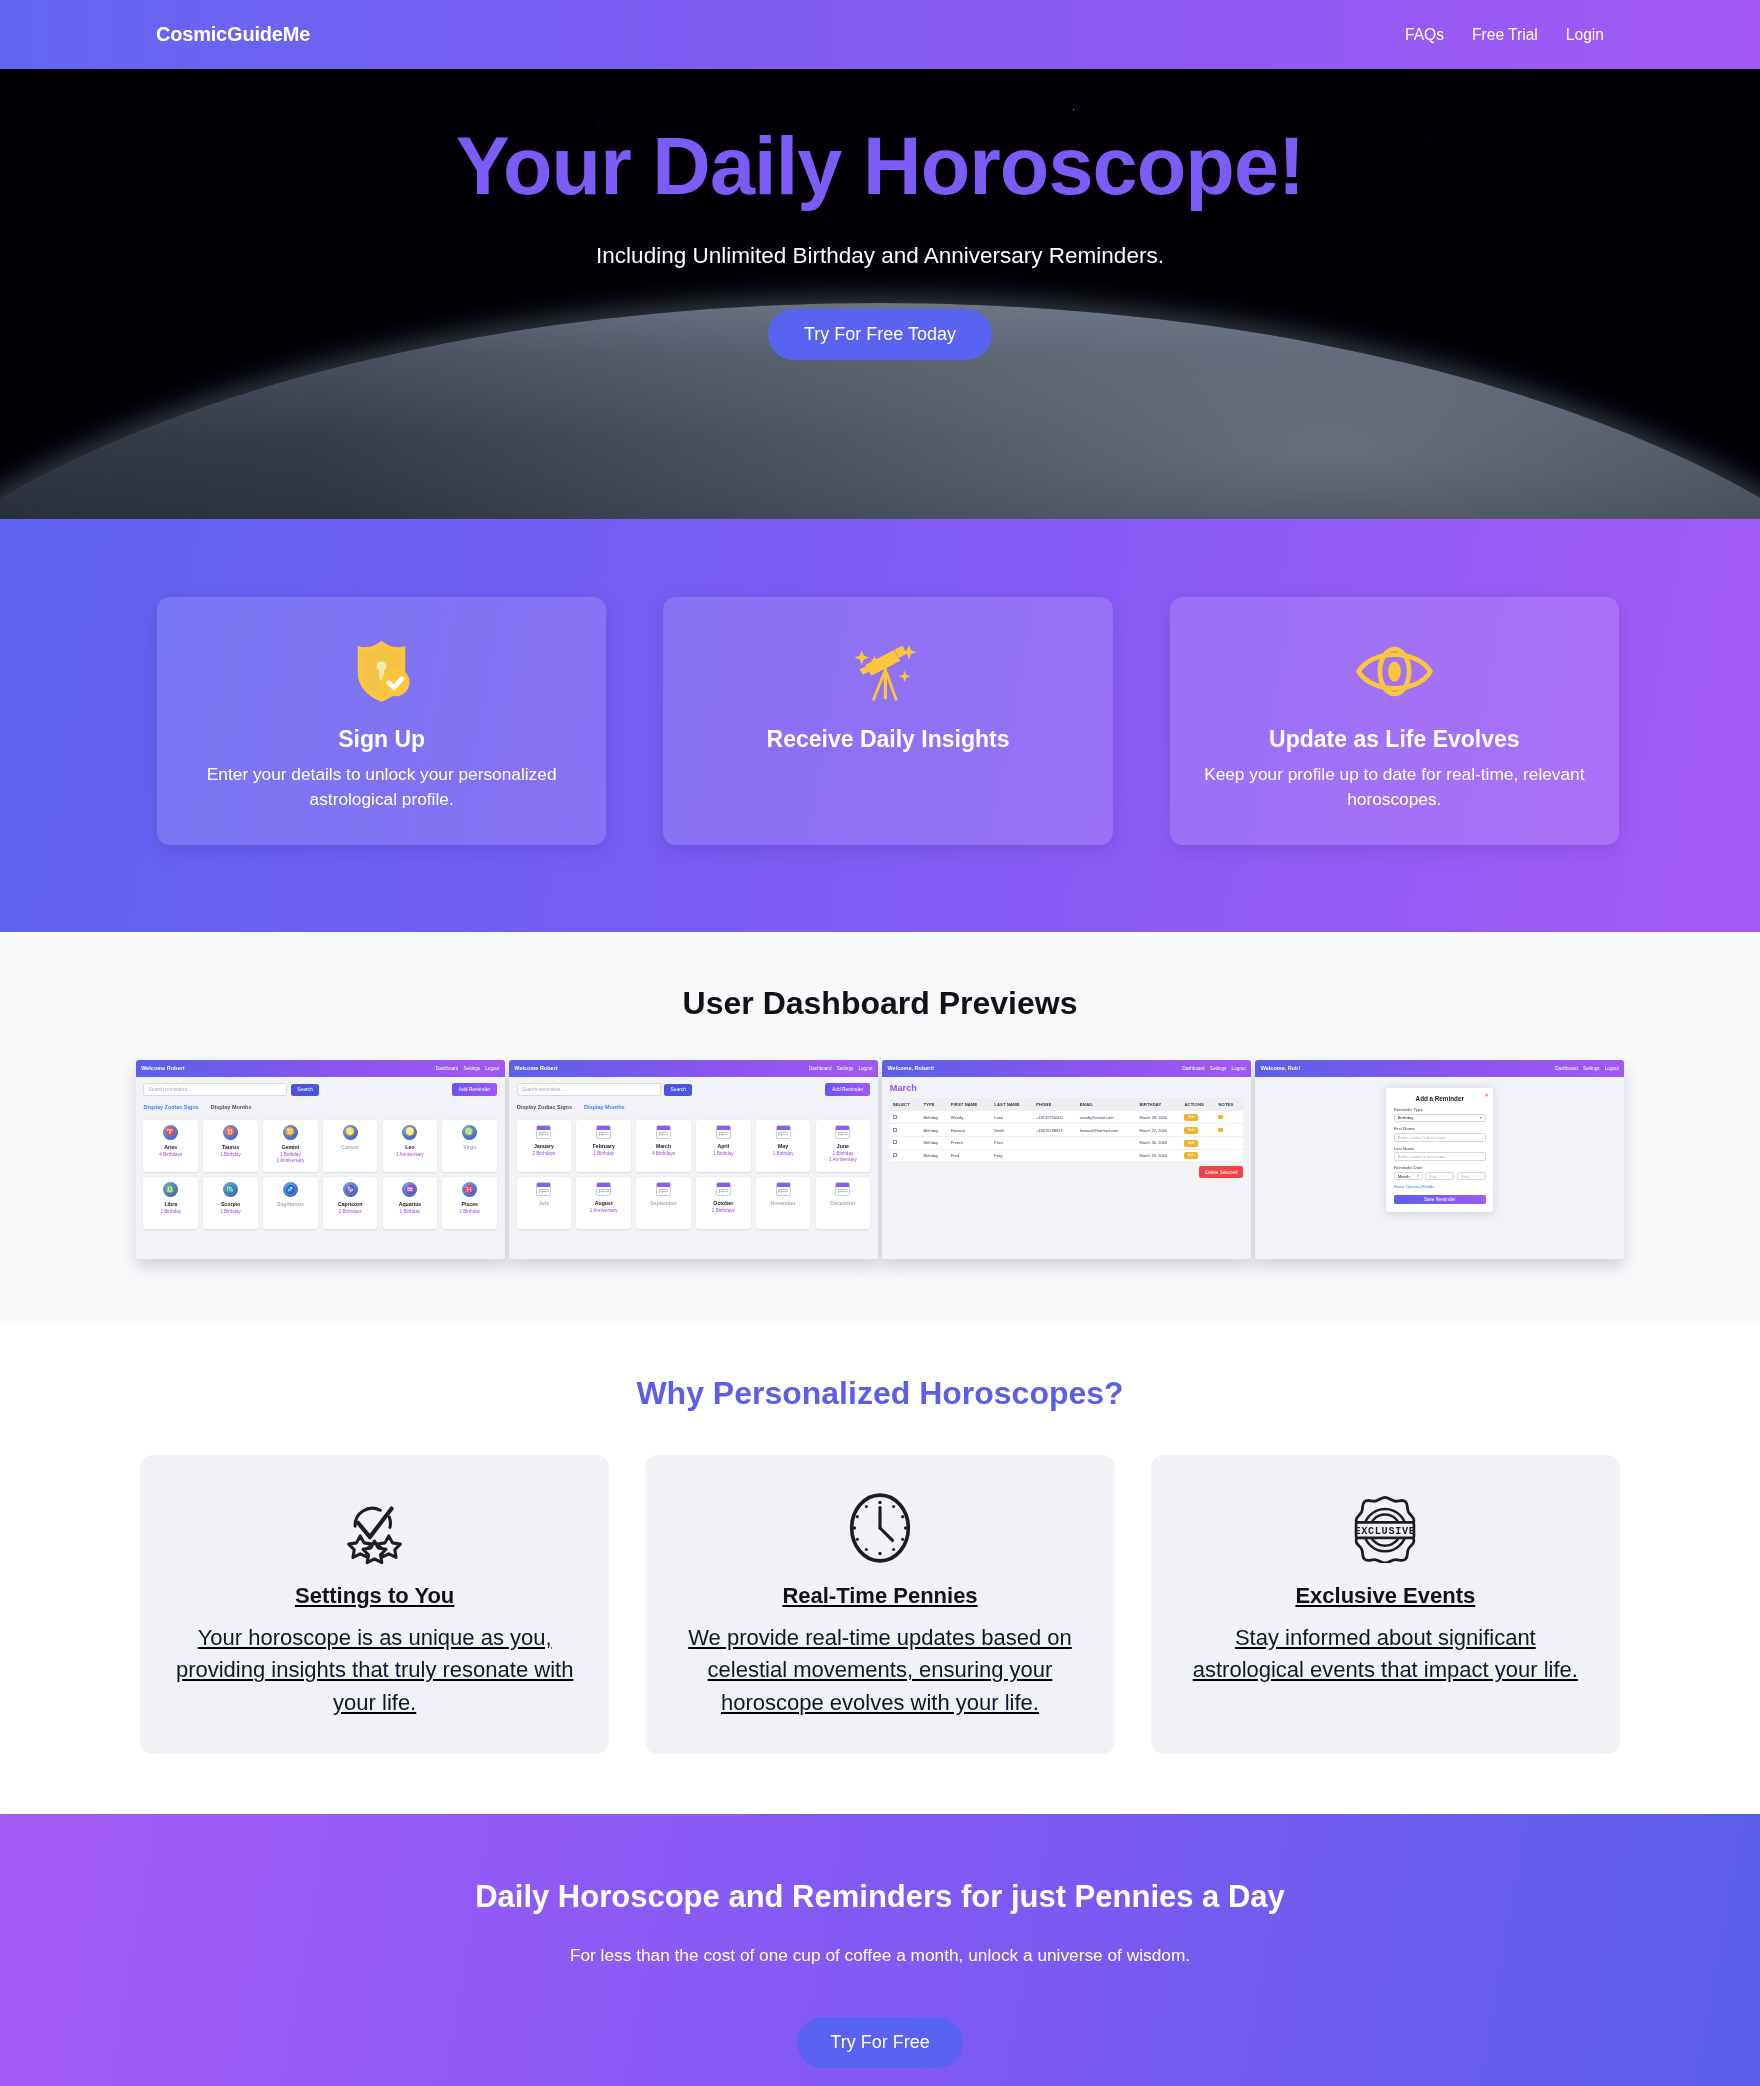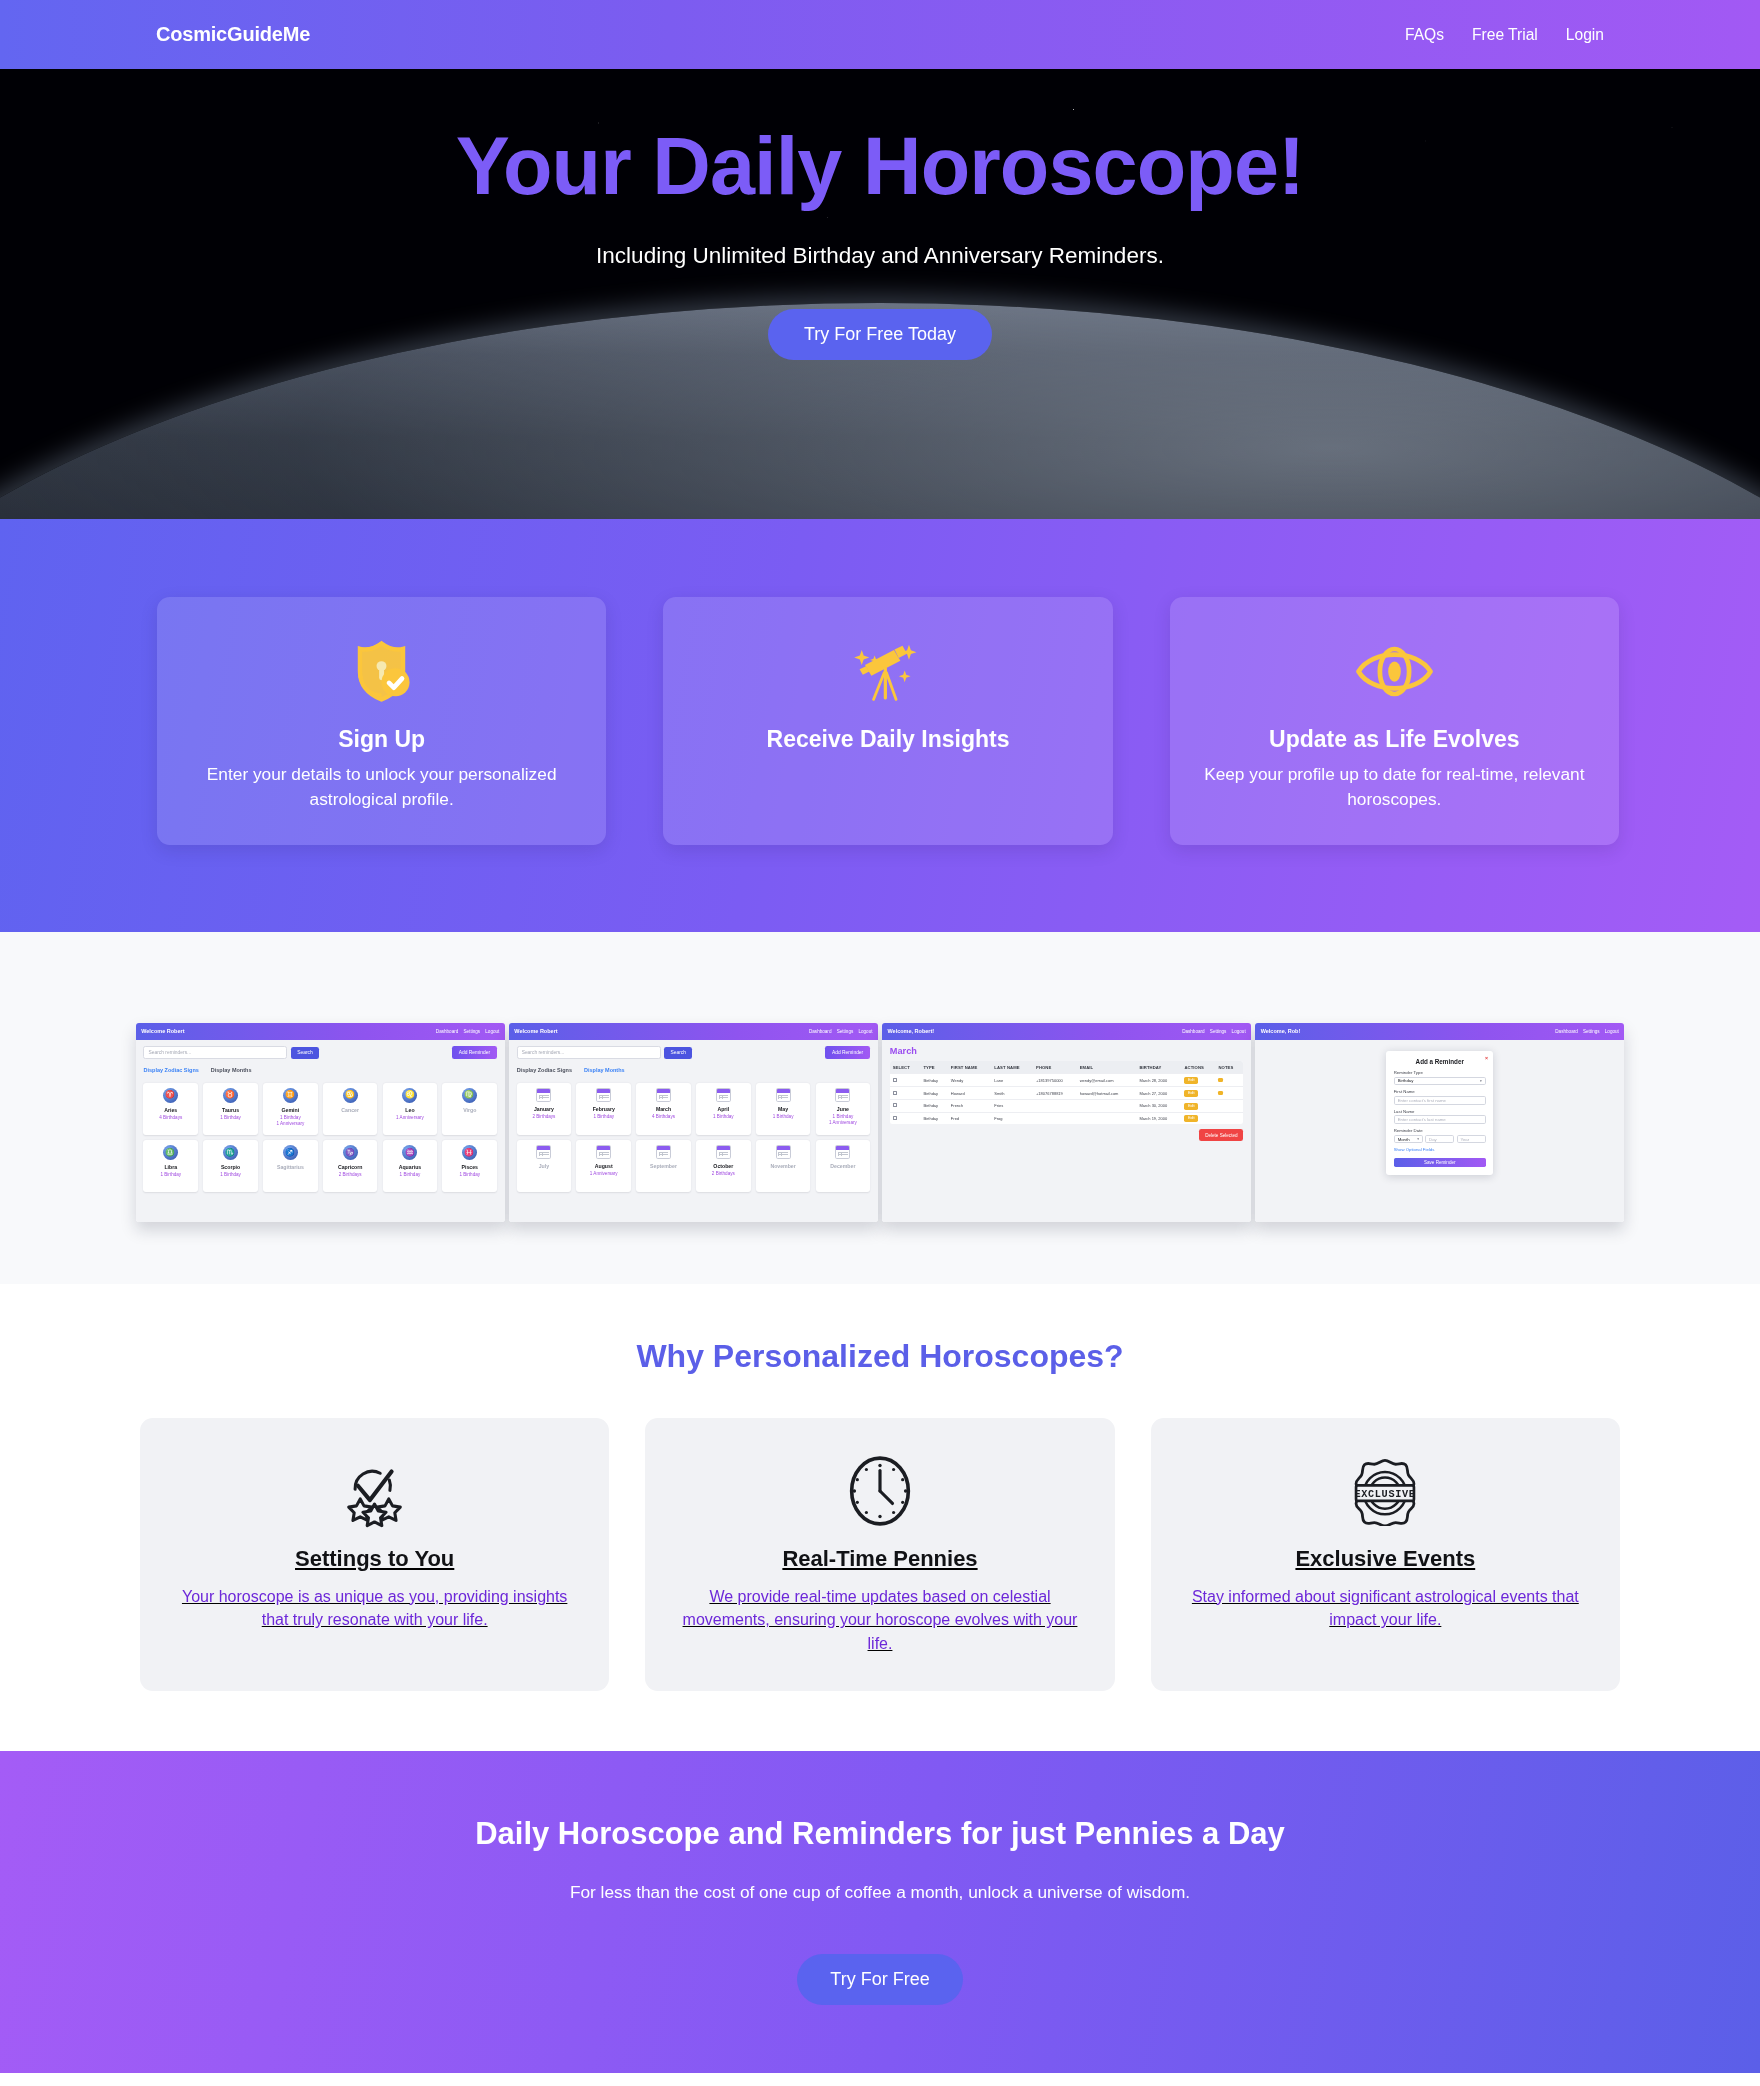--- a/index.html
+++ b/index.html
@@ -307,21 +307,21 @@
   }
   .why-row {
     margin-top: 43px; display: flex; justify-content: center; gap: 36px; padding: 0 140px;
   }
   .why-card {
     flex: 1; background: #f1f2f5; border-radius: 12.7px;
     padding: 36px 30px 35px 30px; text-align: center; text-decoration: underline;
   }
   .why-icon { height: 75px; display: flex; align-items: center; justify-content: center; }
   .why-card-title { margin-top: 17.3px; font-size: 22px; font-weight: bold; color: #111215; }
-  .why-card-desc { margin-top: 12.7px; font-size: 16px; line-height: 1.48; color: #6d28d9; }
+  .why-card-desc { margin-top: 12.7px; font-size: 22px; line-height: 1.48; color: #0f172a; }
 
   
   .cta {
     background: linear-gradient(100deg, #a45cf6 0%, #8159f3 52%, #5b5fe8 100%);
     padding: 65px 0 68px 0; text-align: center;
   }
   .cta-title { font-size: 31px; font-weight: bold; color: #fff; }
   .cta-sub { margin-top: 30px; font-size: 17.3px; color: #ffffff; }
   .btn-cta {
     margin-top: 51px; display: inline-block; background: #5a63ef; color: #fff;
@@ -400,20 +400,21 @@
         </svg>
       </div>
       <div class="step-title">Update as Life Evolves</div>
       <div class="step-desc">Keep your profile up to date for real-time, relevant horoscopes.</div>
     </div>
 
   </div>
 </div>
 
 <div class="previews">
+  <div class="section-title-dark">User Dashboard Previews</div>
   <div class="preview-row">
 
     <div class="shot">
       <div class="shot-bar">
         <span class="shot-bar-title">Welcome Robert</span>
         <span class="shot-bar-links">
           <span>Dashboard</span>
           <span>Settings</span>
           <span>Logout</span>
         </span>

